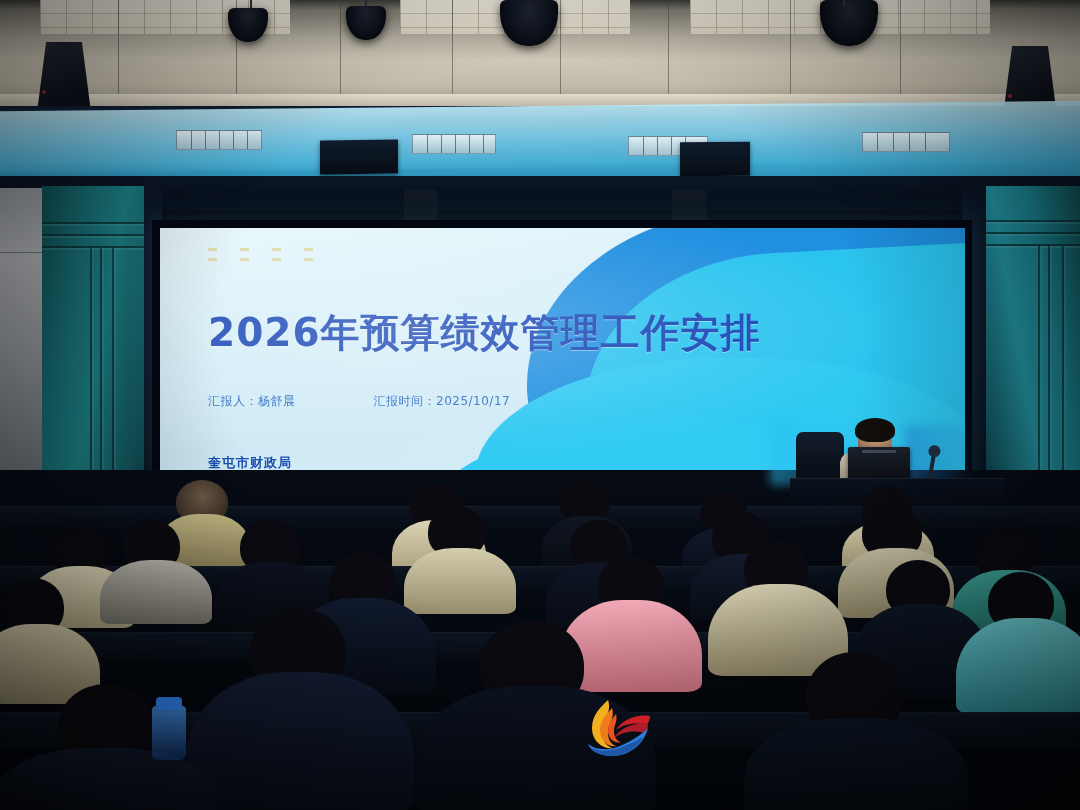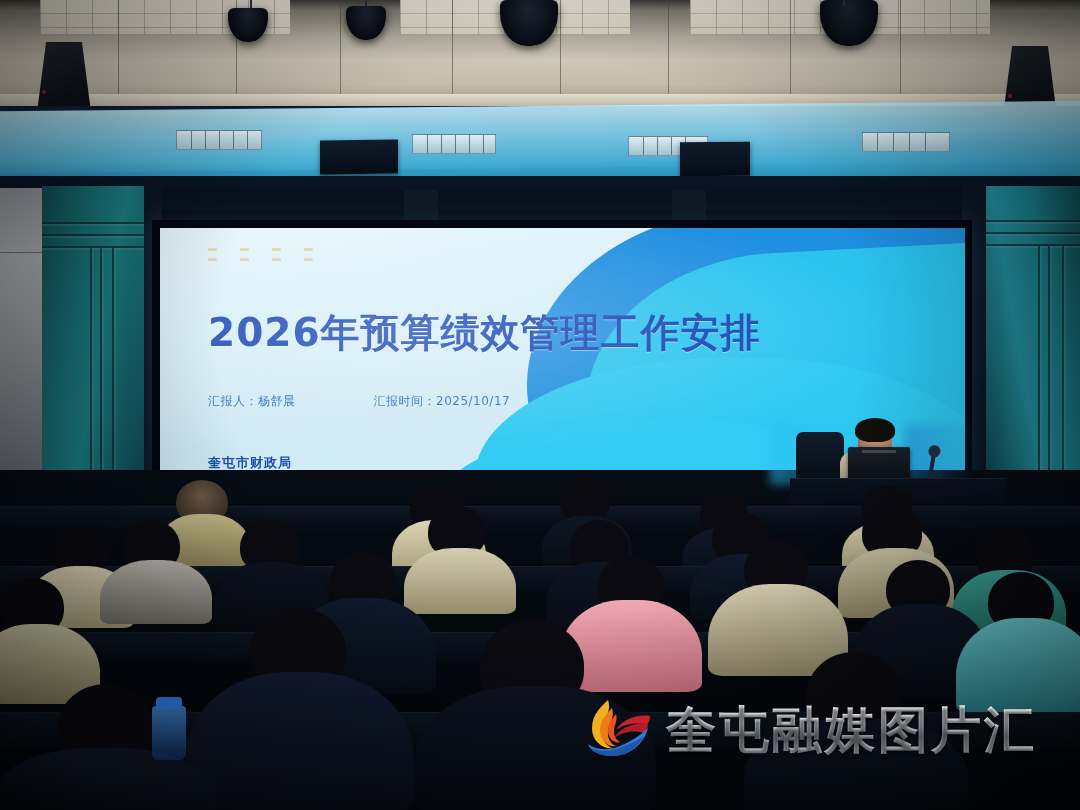--- a/index.html
+++ b/index.html
@@ -543,16 +543,15 @@
       <svg viewBox="0 0 76 72" width="76" height="72" aria-hidden="true">
         <path d="M30 6 C34 18, 26 24, 24 34 C22 46, 30 54, 36 54 C26 56, 14 48, 14 34 C14 20, 24 12, 30 6 Z" fill="#f2b01f"></path>
         <path d="M34 14 C37 24, 31 29, 30 37 C29 46, 35 52, 39 52 C31 54, 22 47, 22 36 C22 25, 30 19, 34 14 Z" fill="#ef7c1a"></path>
         <path d="M38 20 C40 27, 36 31, 36 37 C36 44, 40 48, 43 48 C36 50, 30 44, 30 37 C30 29, 35 24, 38 20 Z" fill="#e8531f"></path>
         <path d="M72 22 C58 20, 44 26, 38 36 C46 30, 58 28, 68 31 C71 29, 72 25, 72 22 Z" fill="#cc2027"></path>
         <path d="M70 30 C56 28, 42 34, 36 44 C44 38, 56 36, 66 39 C69 37, 70 33, 70 30 Z" fill="#b01d2a"></path>
         <path d="M70 34 C66 50, 52 62, 34 62 C20 62, 12 56, 10 50 C18 56, 30 57, 42 52 C56 46, 64 40, 70 34 Z" fill="#2f7ddb"></path>
         <path d="M66 42 C60 54, 48 62, 34 62 C24 62, 16 58, 12 53 C20 58, 32 58, 44 53 C54 49, 61 46, 66 42 Z" fill="#1f56a8"></path>
       </svg>
     </div>
-    <div class="wm-text">奎屯融媒图片汇</div>
   </div>
 
 </div>
 
 </body></html>

